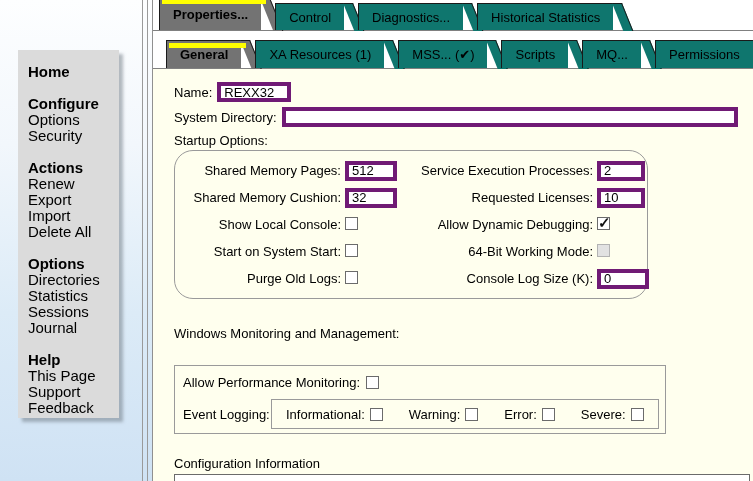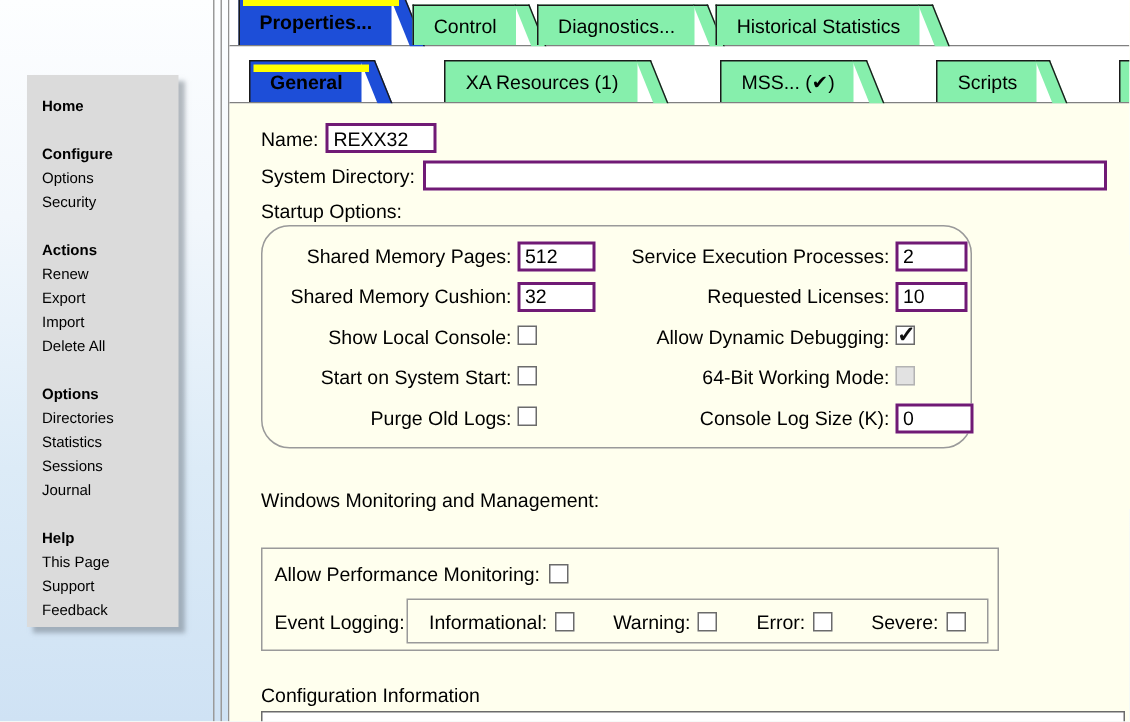--- a/index.html
+++ b/index.html
@@ -5,61 +5,61 @@
   * { margin:0; padding:0; box-sizing:border-box; }
   html,body { width:753px; height:481px; overflow:hidden; }
   body { font-family:"Liberation Sans", sans-serif; font-size:13px; color:#000; }
 
   .screen { position:relative; width:753px; height:481px; overflow:hidden;
     background:linear-gradient(180deg,#fdfeff 0%,#f2f7fc 30%,#dcebf7 65%,#cfe2f4 100%); }
 
   
   .sidebar { position:absolute; left:18px; top:50px; width:101px; height:368px;
     background:#dbdbdb; box-shadow:4px 4px 3px rgba(110,120,130,.5);
-    padding:14px 4px 0 10px; font-size:10px; line-height:16px; }
+    padding:14px 4px 0 10px; font-size:15px; line-height:16px; }
   .sb-home { font-weight:bold; cursor:pointer; }
   .sb-group { margin-top:16px; }
   .sb-head { font-weight:bold; }
   .sb-item { cursor:pointer; }
 
   
   .vrule { position:absolute; top:0; bottom:0; width:1px; background:#9a9a9a; }
   .vrule.v1 { left:142px; } .vrule.v2 { left:147px; }
 
   
   .main { position:absolute; left:152px; top:0; width:601px; height:481px;
     background:#fff; border-left:1px solid #909090; }
 
   .tabrow { display:flex; align-items:flex-end; border-bottom:1px solid #808080;
     background:#fff; position:relative; }
   .tabrow1 { height:31px; padding-left:6px; }
-  .tabrow2 { height:38px; padding-left:13px;gap:41px; }
-
-  .tab { position:relative; background:#86efac; border-top:1px solid #1a1a1a;
+  .tabrow2 { height:38px; padding-left:13px; }
+
+  .tab { position:relative; background:#0f766e; border-top:1px solid #1a1a1a;
     border-left:1px solid #1a1a1a; padding:0 13px; margin-right:14px;
     height:27px; display:flex; align-items:center; cursor:pointer; white-space:nowrap; }
   .tab::after { content:""; position:absolute; top:-1px; right:-9px; width:9px;
     height:calc(100% + 1px); background:inherit;
     border-top:1px solid #1a1a1a; border-right:1px solid #1a1a1a;
     transform:skewX(22deg); transform-origin:0 0; }
   .tab > span { position:relative; z-index:2; }
-  .tab.active { background:#1d4ed8; font-weight:bold; }
+  .tab.active { background:#737373; font-weight:bold; }
   .tab.active::before { content:""; position:absolute; top:2px; left:2px; right:-5px;
     height:5px; background:#ffff00; z-index:1; }
   .tabrow1 .tab.active { height:31px; border-top:none; }
   .tabrow1 .tab.active::before { top:0; }
   .tabrow2 .tab { height:28px; }
 
   
   .content { position:absolute; top:69px; left:0; right:0; bottom:0;
     background:#ffffee; padding:13px 0 0 21px; }
 
   .row { display:flex; align-items:center; }
   .lab { white-space:nowrap; }
-  .tin { height:20px; border:2px solid #701a75; background:#fff;
+  .tin { height:20px; border:4px solid #701a75; background:#fff;
     font:13px "Liberation Sans", sans-serif; padding:0 3px; }
 
   .name-row { margin-top:0; }
   .name-row .tin { width:74px; margin-left:5px; }
   .sysdir-row { margin-top:5px; }
   .sysdir-row .tin { width:456px; margin-left:5px; }
 
   .sec-label { margin-top:6px; }
 
   .gb { border:1px solid #9a9a9a; margin-top:2px; }

